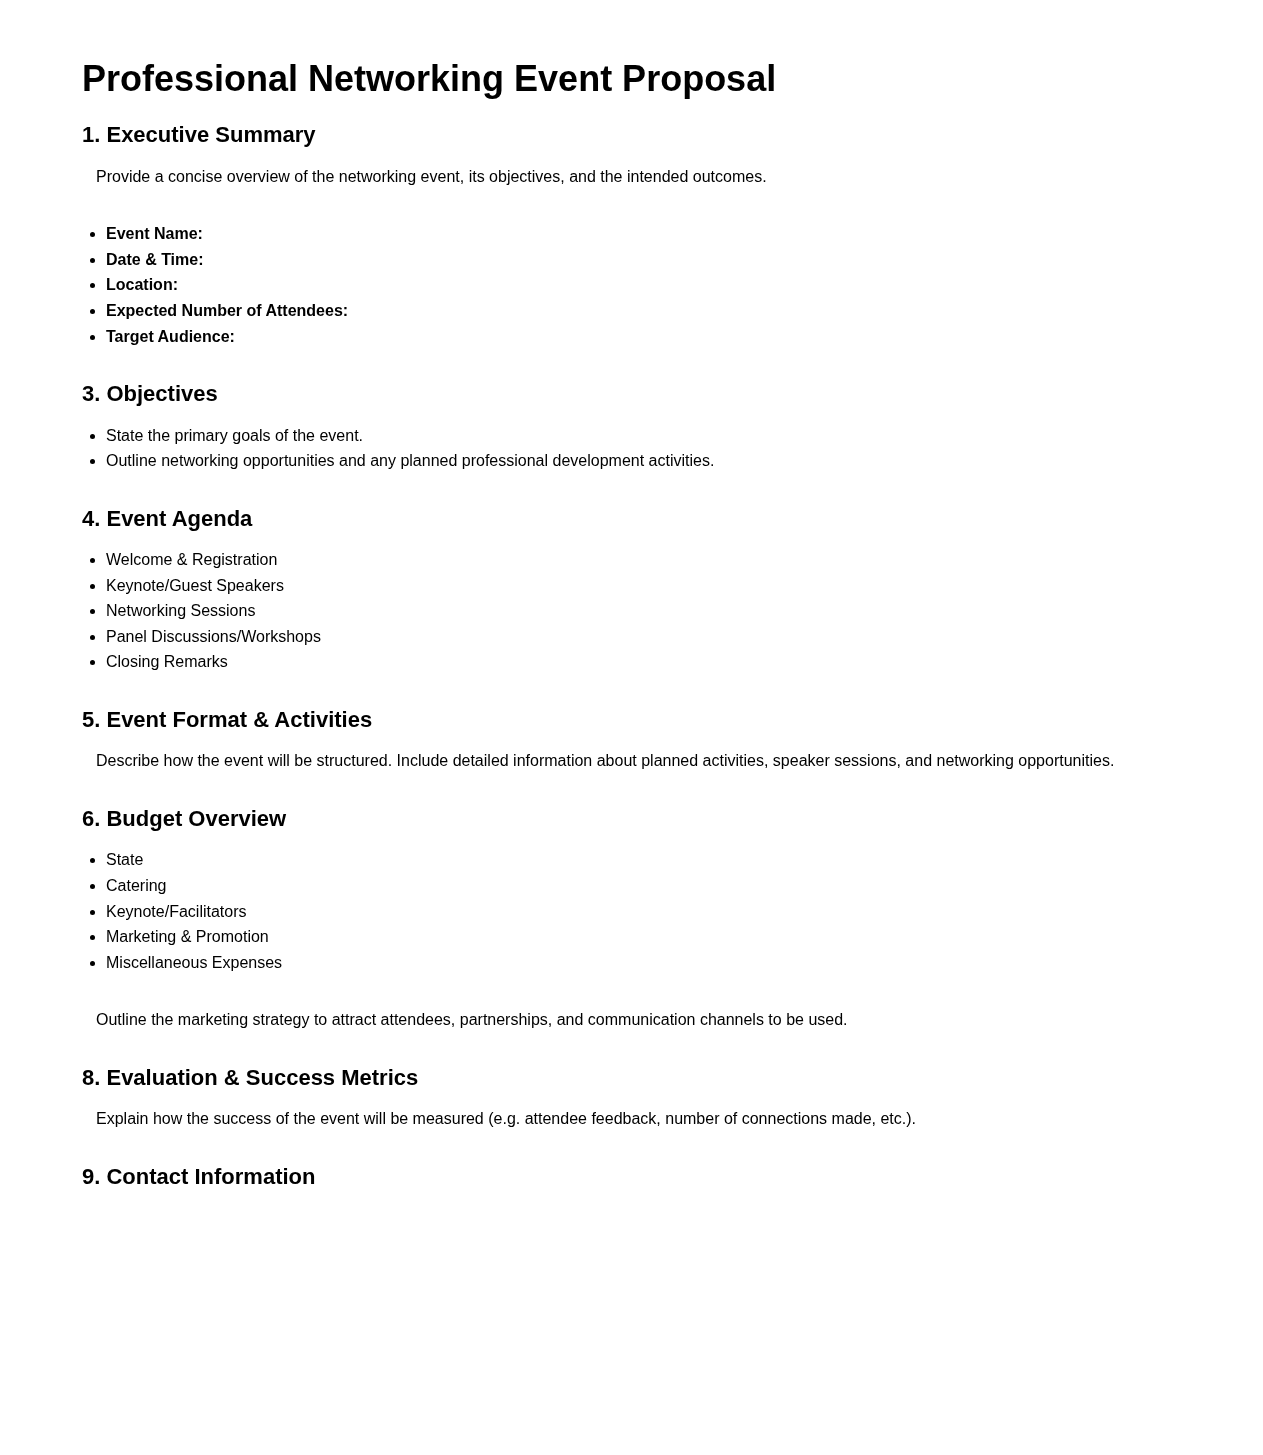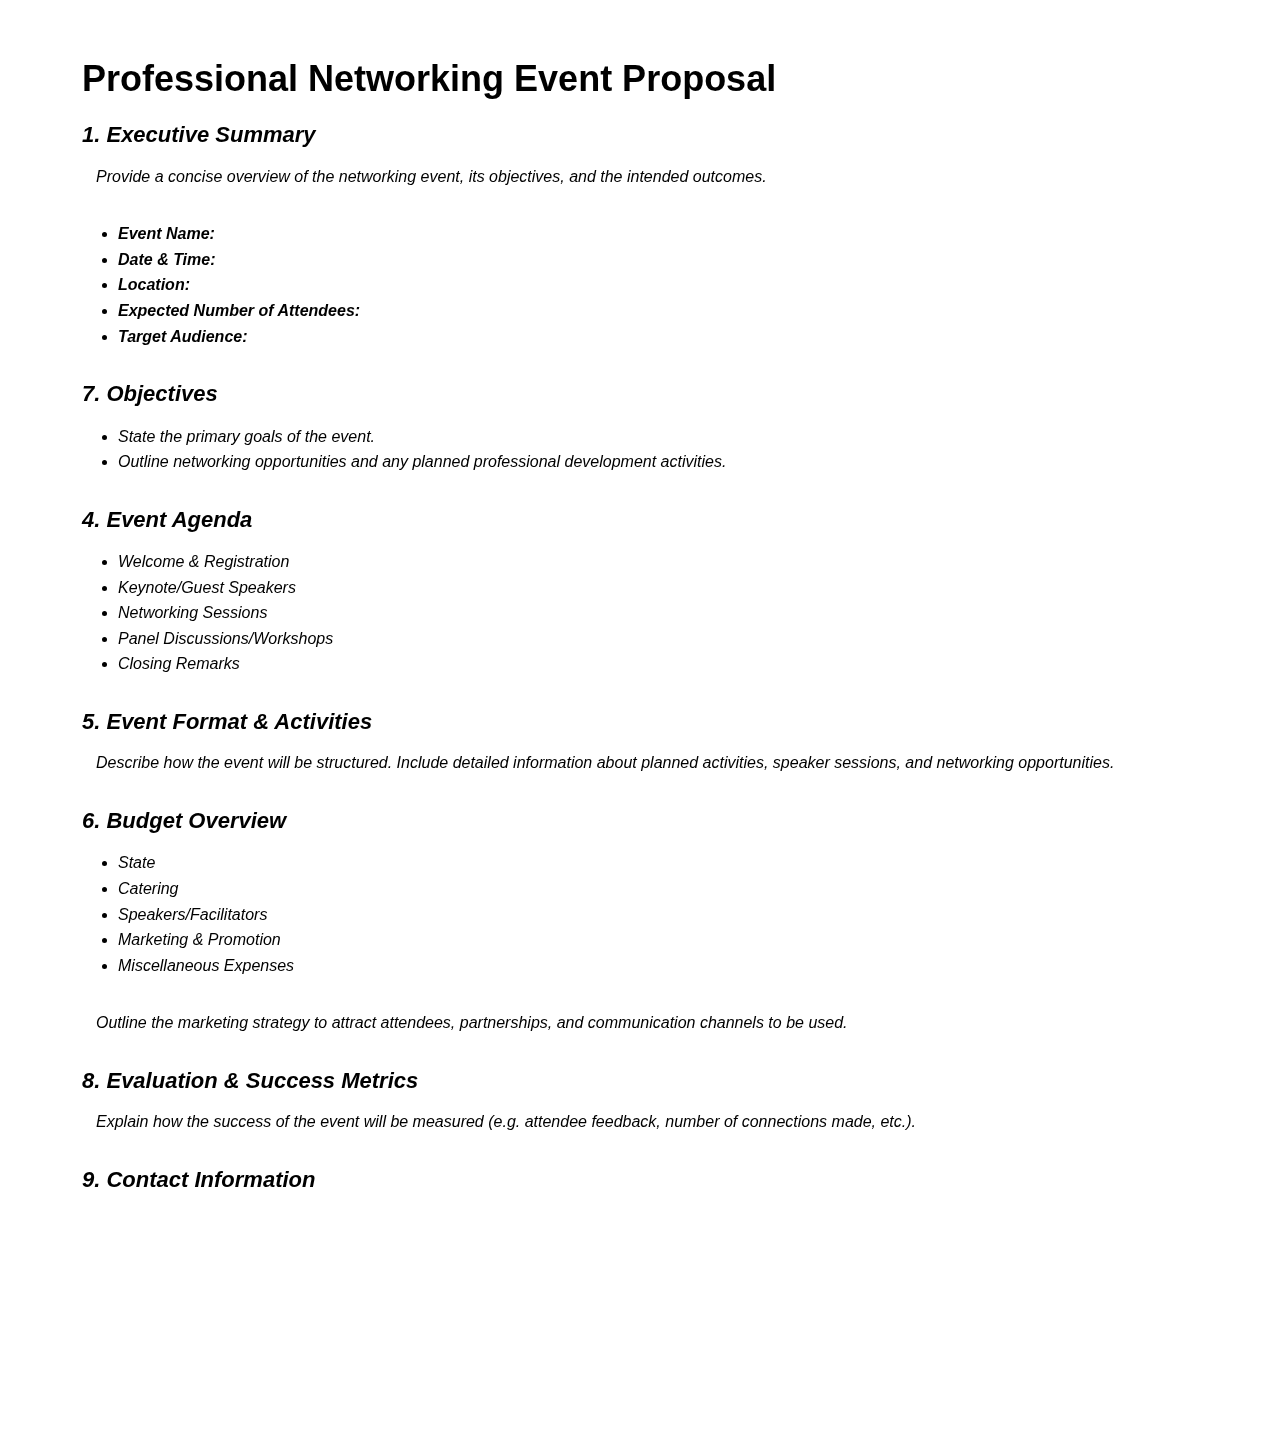--- a/index.html
+++ b/index.html
@@ -26,28 +26,27 @@
       line-height: 1.2;
     }
     h2 {
       font-size: 22px;
       font-weight: bold;
       line-height: 1.2;
       margin: 0 0 15px 0;
     }
     .section {
       margin: 0 0 32px 0;
-      font-style: italic;
     }
     .section p {
       margin: 14px;
       line-height: 25.6px;
     }
     ul {
-      margin: 16px;
+      margin: 4px;
       padding-left: 20px;
     }
     ul li {
       line-height: 25.6px;
     }
     .bold-list li {
       font-weight: bold;
     }
   </style>
 </head>
@@ -65,21 +64,21 @@
     <ul class="bold-list">
       <li>Event Name:</li>
       <li>Date &amp; Time:</li>
       <li>Location:</li>
       <li>Expected Number of Attendees:</li>
       <li>Target Audience:</li>
     </ul>
   </section>
 
   <section class="section">
-    <h2>7. Objectives</h2>
+    <h2>3. Objectives</h2>
     <ul>
       <li>State the primary goals of the event.</li>
       <li>Outline networking opportunities and any planned professional development activities.</li>
     </ul>
   </section>
 
   <section class="section">
     <h2>4. Event Agenda</h2>
     <ul>
       <li>Welcome &amp; Registration</li>
@@ -93,21 +92,21 @@
   <section class="section">
     <h2>5. Event Format &amp; Activities</h2>
     <p>Describe how the event will be structured. Include detailed information about planned activities, speaker sessions, and networking opportunities.</p>
   </section>
 
   <section class="section">
     <h2>6. Budget Overview</h2>
     <ul>
       <li>State</li>
       <li>Catering</li>
-      <li>Speakers/Facilitators</li>
+      <li>Keynote/Facilitators</li>
       <li>Marketing &amp; Promotion</li>
       <li>Miscellaneous Expenses</li>
     </ul>
   </section>
 
   <section class="section">
     <p>Outline the marketing strategy to attract attendees, partnerships, and communication channels to be used.</p>
   </section>
 
   <section class="section">

